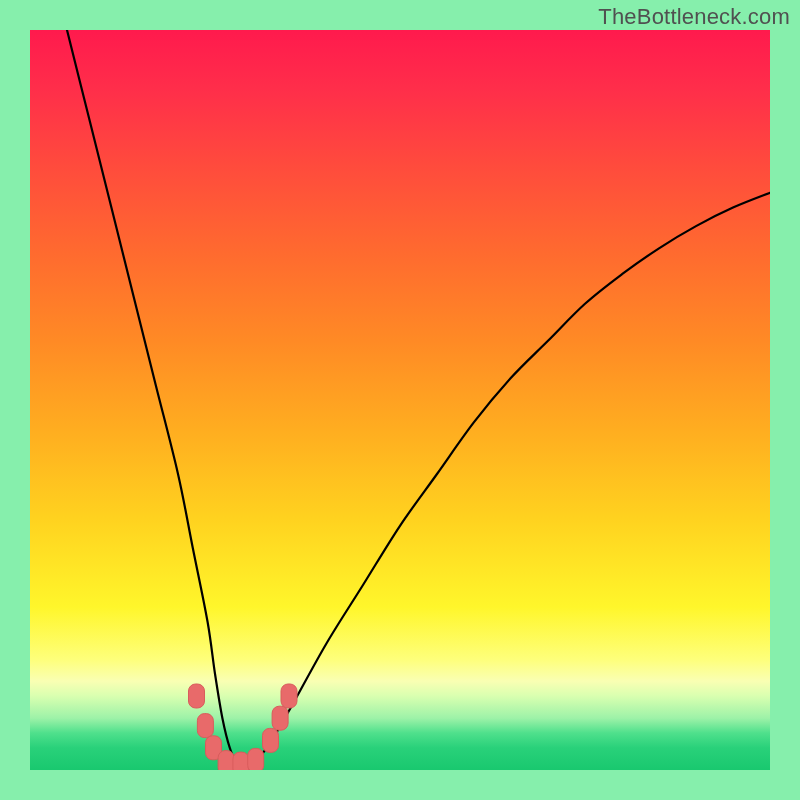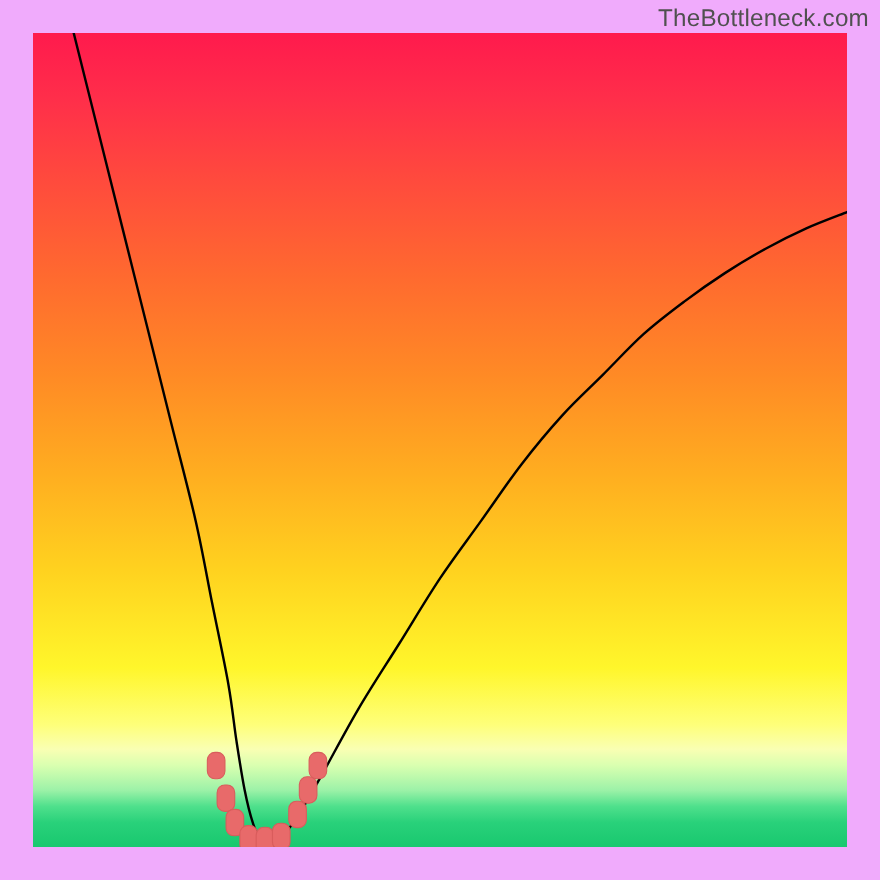--- a/index.html
+++ b/index.html
@@ -10,21 +10,21 @@
     overflow: hidden;
     background: #000;
     font-family: Arial, Helvetica, sans-serif;
   }
   .frame {
     position: absolute;
     top: 0;
     left: 0;
     width: 800px;
     height: 800px;
-    background: #f0abfc;
+    background: #86efac;
   }
   .plot {
     position: absolute;
     top: 30px;
     left: 30px;
     width: 740px;
     height: 740px;
     overflow: hidden;
   }
   .gradient {

